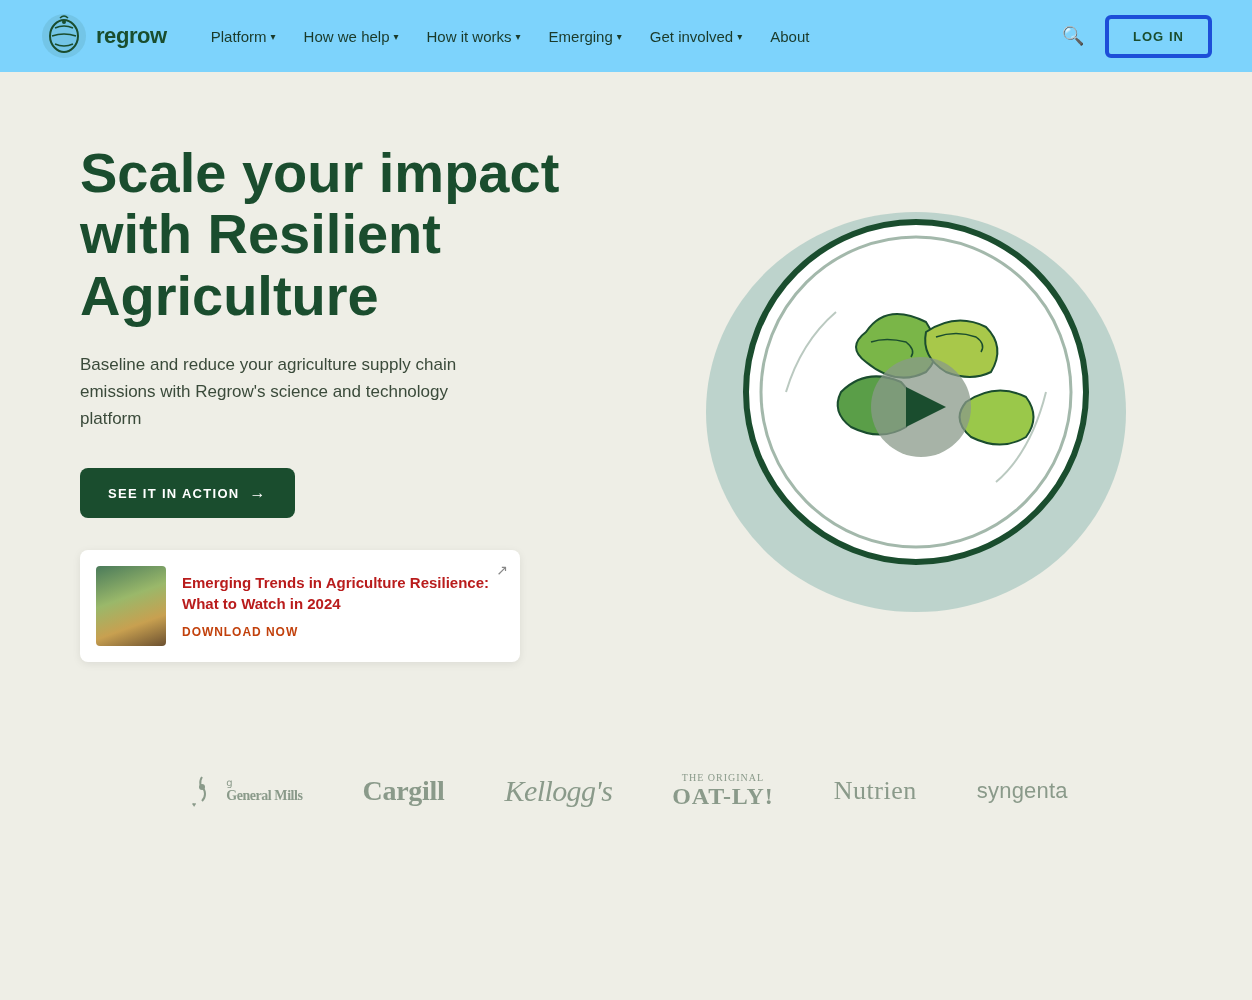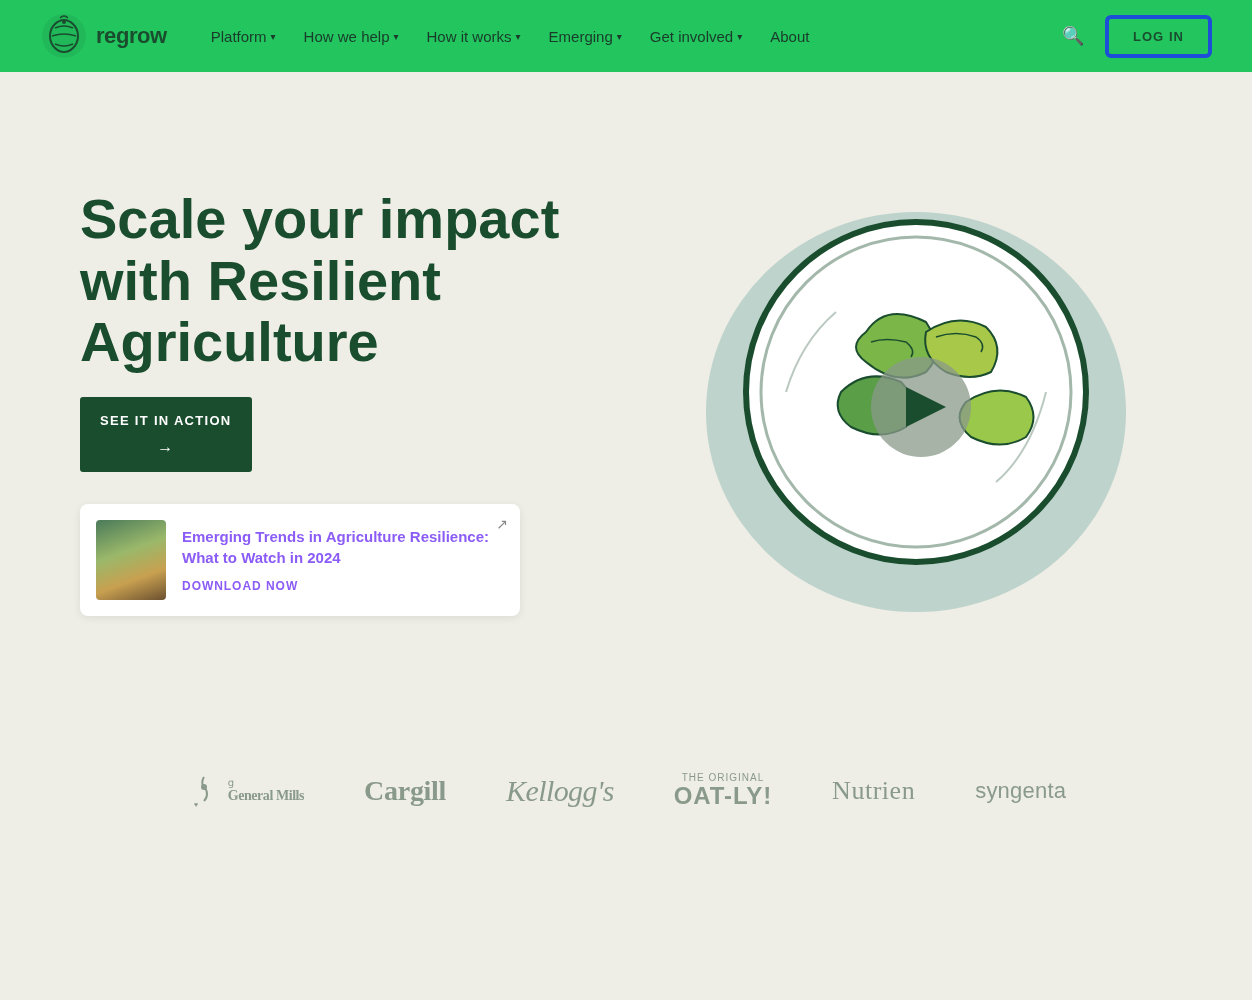--- a/index.html
+++ b/index.html
@@ -11,21 +11,21 @@
       min-height: 1000px;
       overflow-x: hidden;
     }
 
     
     nav {
       display: flex;
       align-items: center;
       padding: 0 40px;
       height: 72px;
-      background: #22c55e;
+      background: #7dd3fc;
       position: relative;
       z-index: 10;
     }
     .nav-logo {
       display: flex;
       align-items: center;
       gap: 8px;
       margin-right: 32px;
       text-decoration: none;
     }
@@ -117,28 +117,27 @@
       margin-bottom: 36px;
       max-width: 420px;
     }
     .btn-see-action {
       display: inline-flex;
       align-items: center;
       gap: 10px;
       background: #1a4d2e;
       color: #fff;
       border: none;
-      padding: 16px 20px;
+      padding: 16px 28px;
       font-size: 13px;
       font-weight: 700;
       letter-spacing: 0.1em;
-      border-radius: 3px;
+      border-radius: 8px;
       cursor: pointer;
       margin-bottom: 32px;
-      flex-direction: column;
     }
     .arrow-right {
       font-size: 16px;
     }
 
     
     .resource-card {
       display: flex;
       align-items: center;
       gap: 16px;
@@ -160,28 +159,28 @@
     }
     .resource-thumbnail-inner {
       width: 100%;
       height: 100%;
       background: linear-gradient(160deg, #4a7a5a 0%, #9ab86a 40%, #c8a050 70%, #6b5030 100%);
     }
     .resource-info { flex: 1; }
     .resource-title {
       font-size: 15px;
       font-weight: 600;
-      color: #8b5cf6;
+      color: #b91c1c;
       margin-bottom: 8px;
       line-height: 1.4;
     }
     .resource-cta {
       font-size: 12px;
       font-weight: 700;
-      color: #8b5cf6;
+      color: #c2410c;
       letter-spacing: 0.08em;
       text-decoration: none;
     }
     .external-link-icon {
       position: absolute;
       top: 12px;
       right: 12px;
       font-size: 14px;
       color: #888;
     }
@@ -277,20 +276,21 @@
     <button class="search-icon-btn">
       <span>🔍</span>
     </button>
     <button class="btn-login">LOG IN</button>
   </div>
 </nav>
 
 <section class="hero">
   <div class="hero-left">
     <h1 class="hero-title">Scale your impact with Resilient Agriculture</h1>
+    <p class="hero-subtitle">Baseline and reduce your agriculture supply chain emissions with Regrow's science and technology platform</p>
     <button class="btn-see-action">
       <span>SEE IT IN ACTION</span>
       <span class="arrow-right">→</span>
     </button>
 
     
     <div class="resource-card">
       <div class="resource-thumbnail">
         <div class="resource-thumbnail-inner"></div>
       </div>
@@ -348,21 +348,21 @@
     </div>
 
     <div class="partner-logo" style="font-size:28px;font-weight:700;color:#8a9a8a;font-family:Liberation Serif, serif;letter-spacing:-0.01em;">
       Cargill
     </div>
 
     <div class="partner-logo" style="font-size:30px;color:#8a9a8a;font-family:Georgia,serif;font-style:italic;font-weight:400;">
       <span style="font-family:'Times New Roman',serif;font-style:italic;">Kellogg's</span>
     </div>
 
-    <div class="partner-logo" style="font-size:18px;font-weight:900;color:#8a9a8a;font-family:Liberation Sans, sans-serif;letter-spacing:0.05em;text-align:center;line-height:1.1;">
+    <div class="partner-logo" style="font-size:18px;font-weight:900;color:#8a9a8a;font-family:Liberation Serif, serif;letter-spacing:0.05em;text-align:center;line-height:1.1;">
       <div style="font-size:10px;font-weight:400;letter-spacing:0.1em;color:#8a9a8a;">THE ORIGINAL</div>
       <div style="font-size:24px;font-weight:900;">OAT-LY!</div>
     </div>
 
     <div class="partner-logo" style="font-size:26px;font-weight:400;color:#8a9a8a;font-family:'Times New Roman',serif;letter-spacing:0.02em;">
       Nutrien
     </div>
 
     <div class="partner-logo sans" style="font-size:22px;font-weight:400;color:#8a9a8a;font-family:Arial,sans-serif;letter-spacing:0.01em;">
       syngenta

